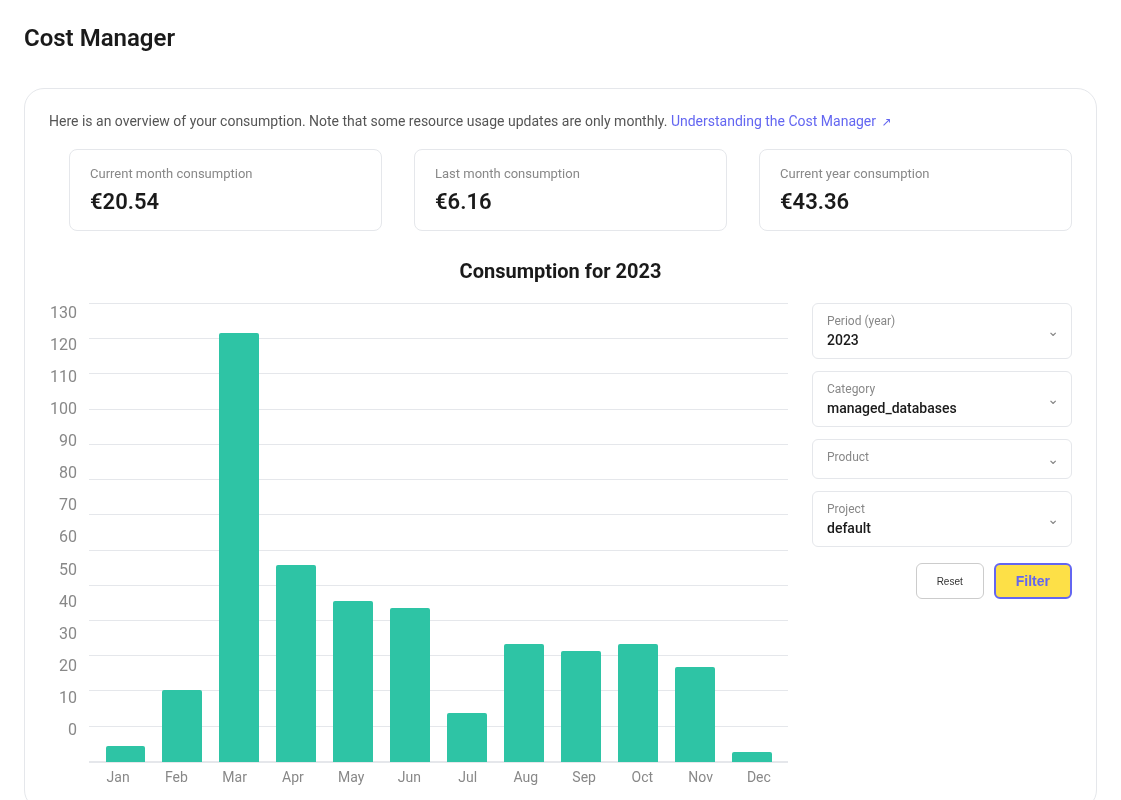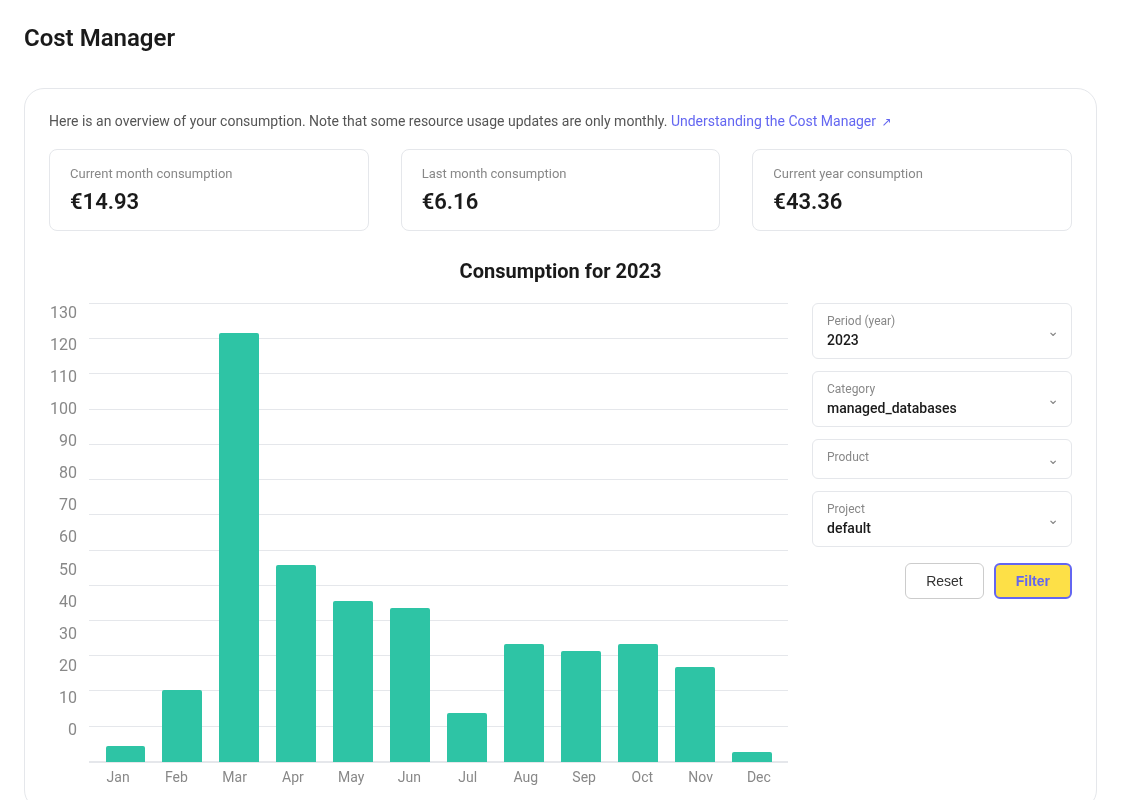--- a/index.html
+++ b/index.html
@@ -31,20 +31,21 @@
       text-decoration: none;
     }
     .info-bar .ext-icon {
       font-size: 12px;
       margin-left: 2px;
     }
     .consumption-cards {
       display: flex;
       gap: 32px;
       margin-bottom: 28px;
+      margin-left: 20px;
     }
     .cons-card {
       flex: 1;
       border: 1px solid #e5e7eb;
       border-radius: 8px;
       padding: 16px 20px;
     }
     .cons-card-label {
       font-size: 13px;
       color: #888;
@@ -176,21 +177,21 @@
       display: flex;
       gap: 10px;
       justify-content: flex-end;
       margin-top: 4px;
     }
     .btn-reset {
       padding: 8px 20px;
       border: 1px solid #ccc;
       border-radius: 6px;
       background: #fff;
-      font-size: 14px;
+      font-size: 10px;
       cursor: pointer;
       color: #333;
     }
     .btn-filter {
       padding: 8px 20px;
       border: 2px solid #6366f1;
       border-radius: 6px;
       background: #fde047;
       font-size: 14px;
       cursor: pointer;
@@ -209,21 +210,21 @@
     <span>Here is an overview of your consumption. Note that some resource usage updates are only monthly.</span>
     <a href="#">
       <span>Understanding the Cost Manager</span>
       <span class="ext-icon">↗</span>
     </a>
   </div>
 
   <div class="consumption-cards">
   <div class="cons-card">
       <div class="cons-card-label">Current month consumption</div>
-      <div class="cons-card-value">€14.93</div>
+      <div class="cons-card-value">€20.54</div>
     </div>
       <div class="cons-card">
       <div class="cons-card-label">Last month consumption</div>
       <div class="cons-card-value">€6.16</div>
     </div>
       <div class="cons-card">
       <div class="cons-card-label">Current year consumption</div>
       <div class="cons-card-value">€43.36</div>
     </div>
     </div>

